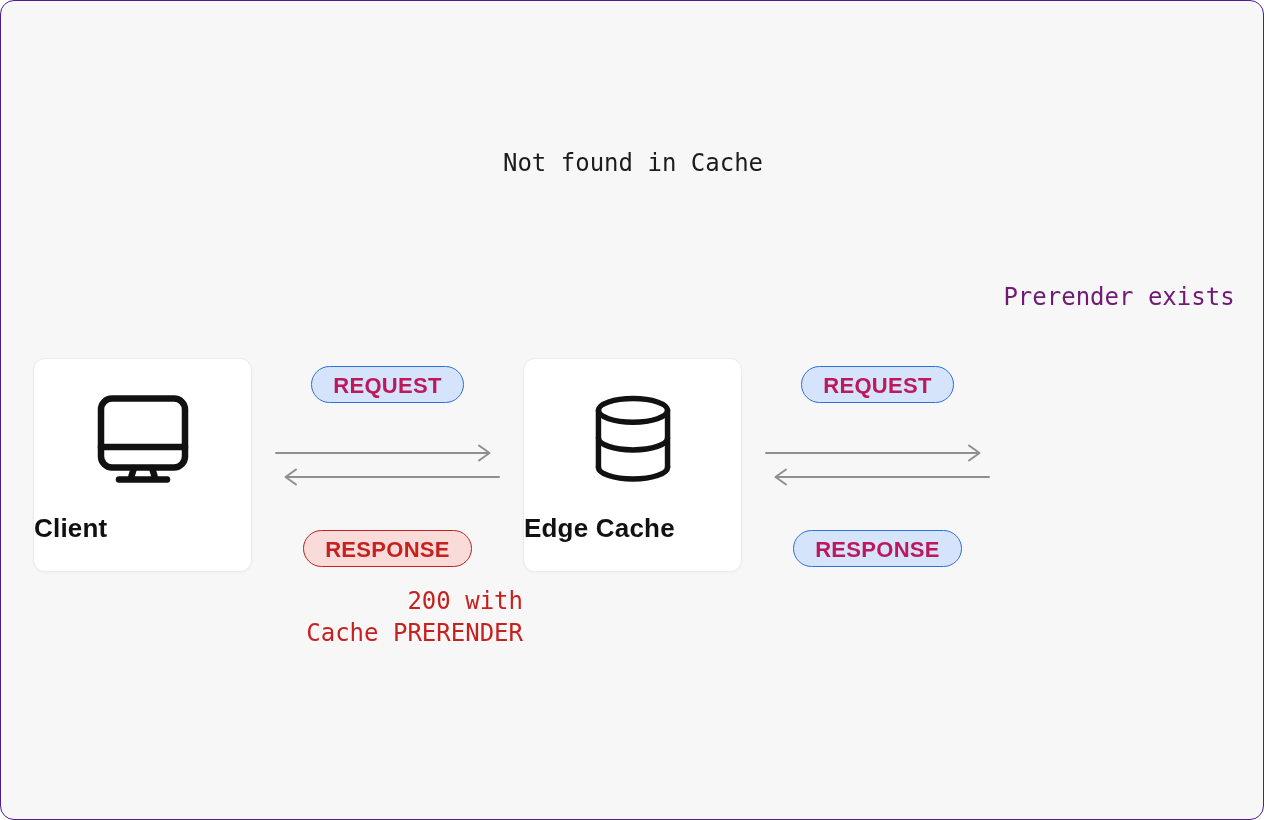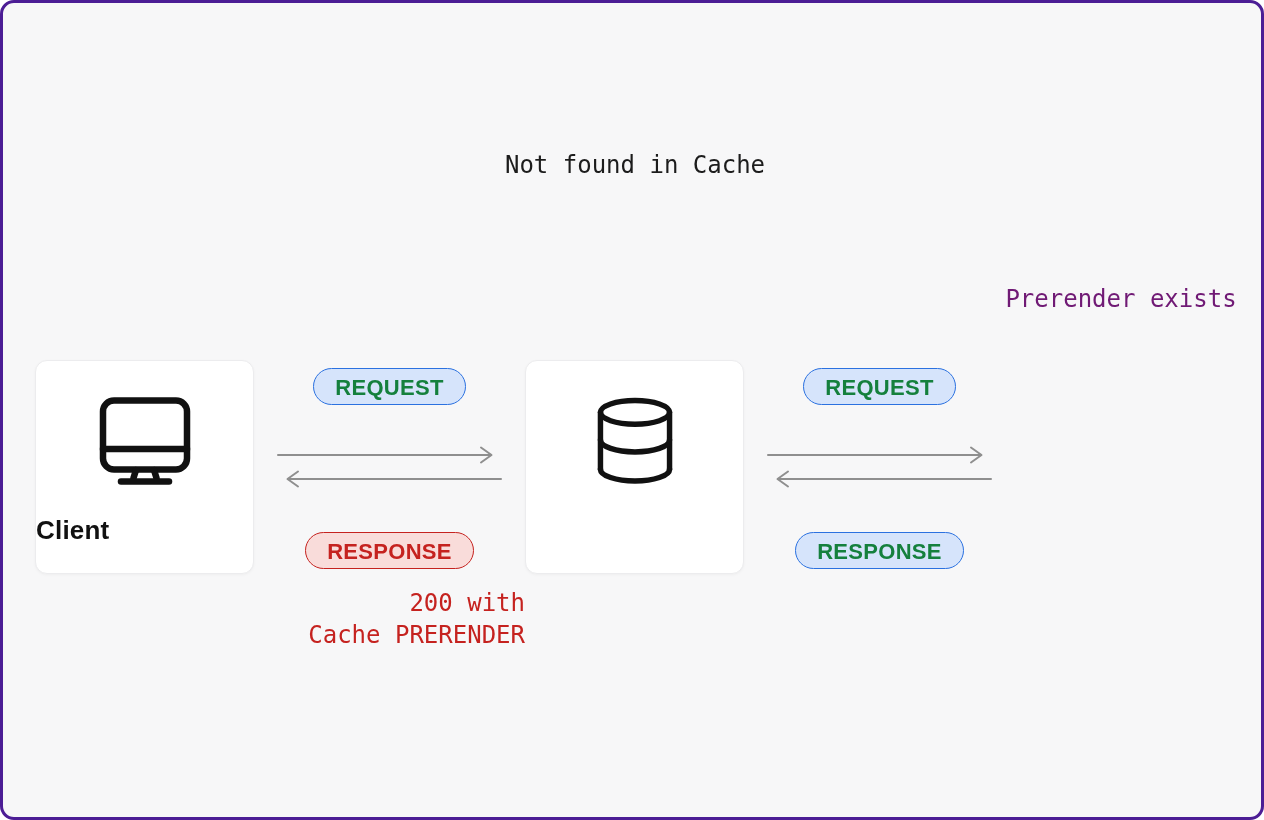--- a/index.html
+++ b/index.html
@@ -3,21 +3,21 @@
 <meta charset="utf-8">
 <style>
   html,body { margin:0; padding:0; background:#ffffff; }
   body { font-family:"Liberation Sans", sans-serif; }
 
   .canvas {
     position:relative;
     width:1264px; height:820px;
     box-sizing:border-box;
     background:#f7f7f8;
-    border:3px solid #4c1d95;
+    border:1px solid #4c1d95;
     border-radius:14px;
     overflow:hidden;
   }
 
   .mono { font-family:"DejaVu Sans Mono", monospace; }
 
   
   .cache-miss-label {
     position:absolute; left:452px; top:148px; width:360px;
     text-align:center; font-size:24px; color:#1c1c1c;
@@ -59,21 +59,21 @@
   .slot-req1  { left:251px; top:365px; }
   .slot-req2  { left:741px; top:365px; }
   .slot-resp1 { left:251px; top:529px; }
   .slot-resp2 { left:741px; top:529px; }
   .badge {
     display:inline-block; height:37px; line-height:37px;
     padding:0 21px; border-radius:19px;
     font-size:22px; font-weight:bold; letter-spacing:0.3px;
     box-sizing:border-box; white-space:nowrap;
   }
-  .badge--blue { background:#d6e4fb; border:1.5px solid #2b71e0; color:#15803d; }
+  .badge--blue { background:#d6e4fb; border:1.5px solid #2b71e0; color:#be185d; }
   .badge--red  { background:#f9dcda; border:1.5px solid #c5221f; color:#c5221f; }
 
   
   .arrows { position:absolute; top:442px; }
   .arrows--1 { left:273px; }
   .arrows--2 { left:763px; }
 
   
   .response-note {
     position:absolute; left:251px; top:584px; width:271px;
@@ -127,20 +127,21 @@
   <div class="node node--edge">
     <div class="icon-wrap">
       <svg width="80" height="92" viewBox="0 0 88 96" fill="none" stroke="#111111" stroke-width="6" stroke-linecap="round">
         <ellipse cx="44" cy="16.5" rx="38" ry="13"></ellipse>
         <path d="M6,16.5 V79"></path>
         <path d="M82,16.5 V79"></path>
         <path d="M6,47 A38,13 0 0 0 82,47"></path>
         <path d="M6,79 A38,13 0 0 0 82,79"></path>
       </svg>
     </div>
+    <div class="node-label">Edge Cache</div>
   </div>
 
 
   <div class="flow-slot slot-req1">
     <span class="badge badge--blue">REQUEST</span>
   </div>
   <svg class="arrows arrows--1" width="226" height="46" viewBox="0 0 226 46" fill="none" stroke="#8f8f8f" stroke-width="2" stroke-linecap="round" stroke-linejoin="round">
     <path d="M2,10 H214"></path>
     <path d="M205,2.5 L215.5,10 L205,17.5"></path>
     <path d="M12,34 H225"></path>

